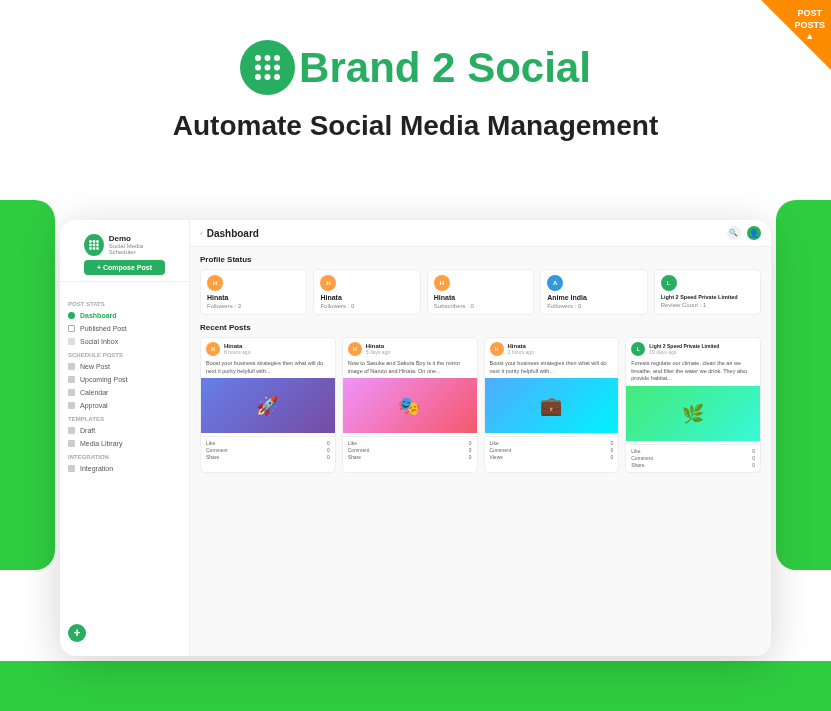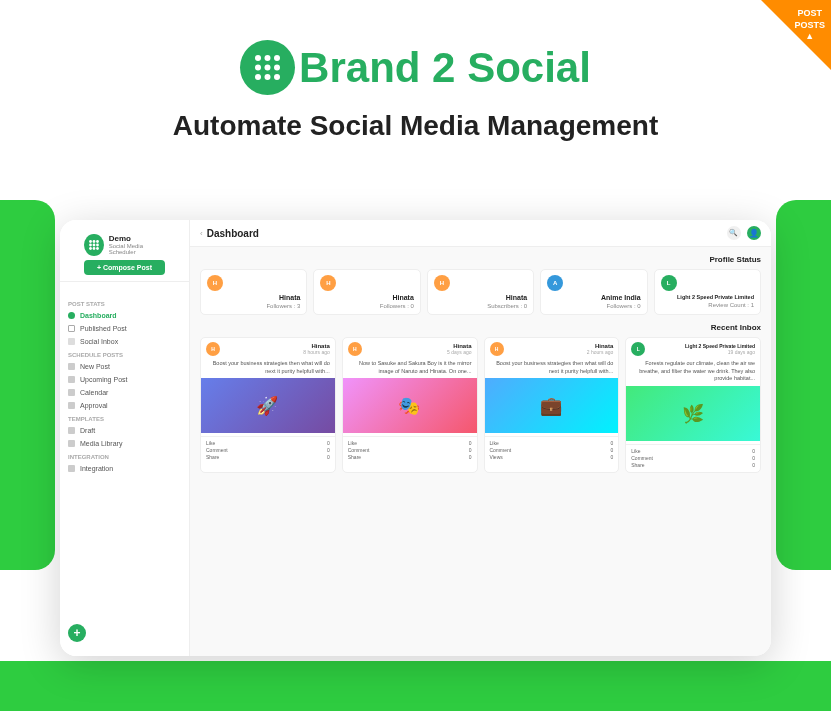--- a/index.html
+++ b/index.html
@@ -230,21 +230,20 @@
       background: #eee;
       display: flex;
       align-items: center;
       justify-content: center;
       font-size: 7px;
     }
 
     .content-area {
       padding: 8px 10px;
       overflow: hidden;
-      text-align: right;
     }
 
     
     .section-title {
       font-size: 8px;
       font-weight: bold;
       color: #222;
       margin-bottom: 5px;
     }
     .profile-status-row {
@@ -557,21 +556,21 @@
         </div>
 
         <div class="profile-card">
           <div class="profile-card-avatar av-green">L</div>
           <div class="profile-card-name" style="font-size:5.5px;">Light 2 Speed Private Limited</div>
           <div class="profile-card-stat">Review Count : 1</div>
         </div>
 
       </div>
 
-      <div class="section-title">Recent Inbox</div>
+      <div class="section-title">Recent Posts</div>
       <div class="recent-posts-grid">
 
         <div class="post-card">
           <div class="post-card-header">
             <div class="post-avatar av-orange">H</div>
             <div class="post-meta">
               <div class="post-author">Hinata</div>
               <div class="post-time">8 hours ago</div>
             </div>
           </div>

